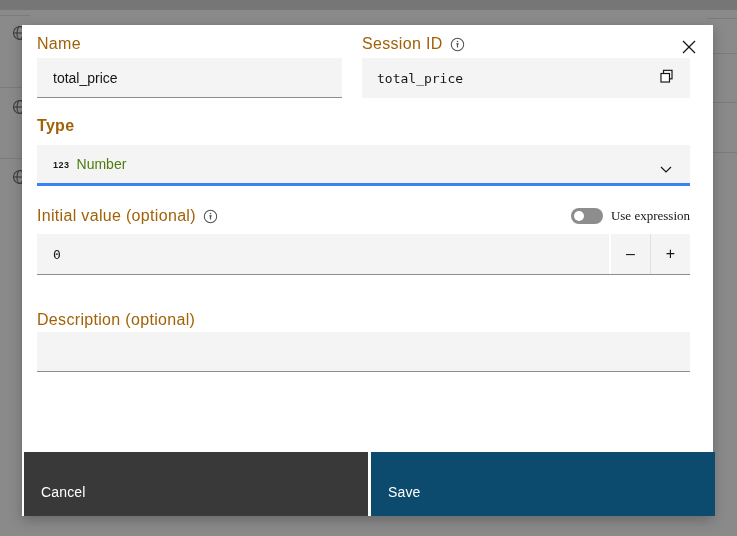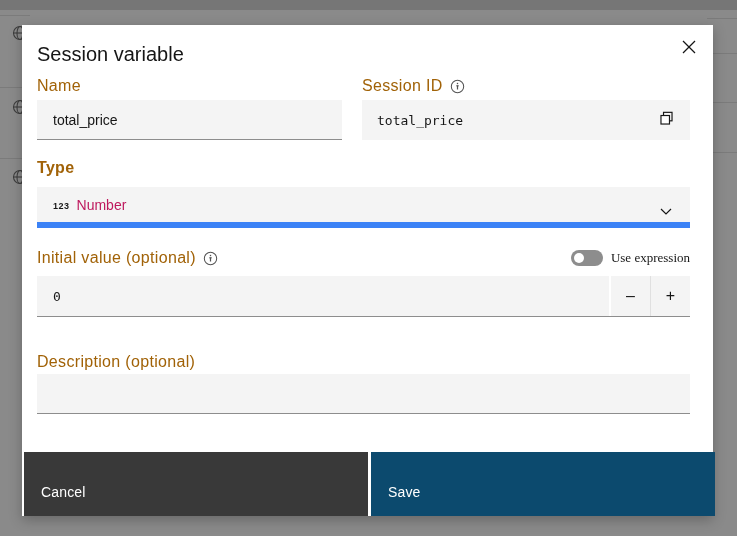--- a/index.html
+++ b/index.html
@@ -74,29 +74,29 @@
   .copy-btn {
     position: absolute; right: 4px; top: 0; width: 40px; height: 40px;
     background: transparent; border: none; cursor: pointer;
     display: flex; align-items: center; justify-content: center;
   }
 
   .section-label { margin-top: 20px; font-weight: bold; }
 
   .dropdown {
     margin-top: 11px; height: 41px; width: 100%;
-    background: #f4f4f4; border-bottom: 6px solid #3b82f6;
+    background: #f4f4f4; border-bottom: 3px solid #3b82f6;
     display: flex; align-items: center; gap: 7px;
     padding: 0 16px; cursor: pointer; position: relative;
   }
   .type-123-icon {
     font-size: 9px; font-weight: 700; letter-spacing: 0.5px; color: #161616;
     transform: translateY(1px);
   }
-  .dropdown-value { font-size: 14px; color: #be185d; }
+  .dropdown-value { font-size: 14px; color: #4d7c0f; }
   .chevron { position: absolute; right: 18px; top: 15px; }
 
   .init-row {
     margin-top: 21px; display: flex; align-items: center; justify-content: space-between;
     height: 18px;
   }
   .toggle-wrap { display: flex; align-items: center; gap: 8px; cursor: pointer; font-family: Liberation Serif, serif; }
   .toggle-track {
     width: 32px; height: 16px; border-radius: 8px; background: #8d8d8d;
     position: relative;
@@ -180,21 +180,20 @@
   <button class="close-btn">
     <span>
       <svg width="14" height="14" viewBox="0 0 14 14" stroke="#161616" stroke-width="1.3">
         <line x1="1" y1="1" x2="13" y2="13"></line>
           <line x1="13" y1="1" x2="1" y2="13"></line>
       </svg>
     </span>
   </button>
 
   <div class="modal-body">
-    <h2 class="modal-title">Session variable</h2>
 
     
     <div class="row-two-col">
       <div class="col-name">
         <div class="field-label">
           <span>Name</span>
         </div>
         <input class="text-field" value="total_price" style="">
       </div>
       <div class="col-varid">

